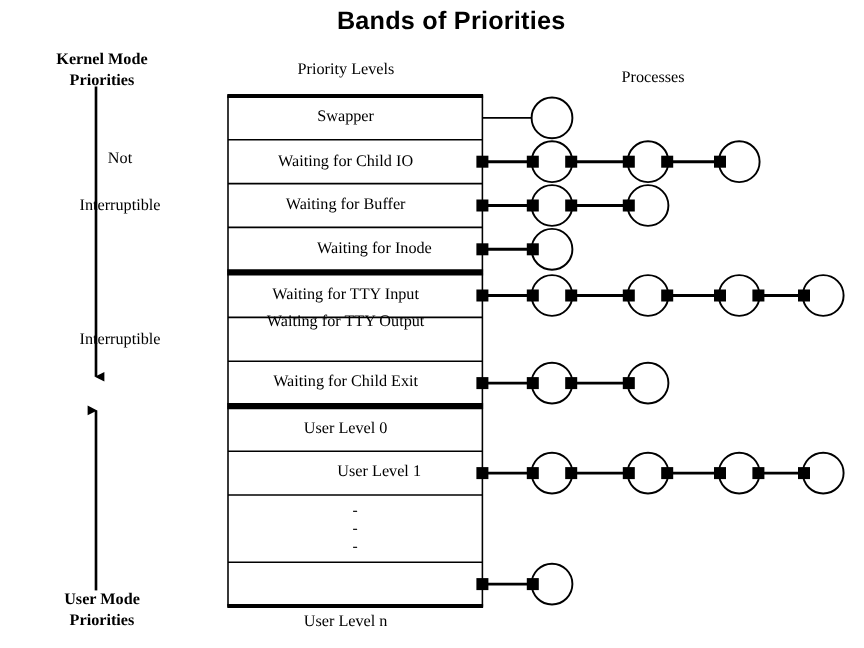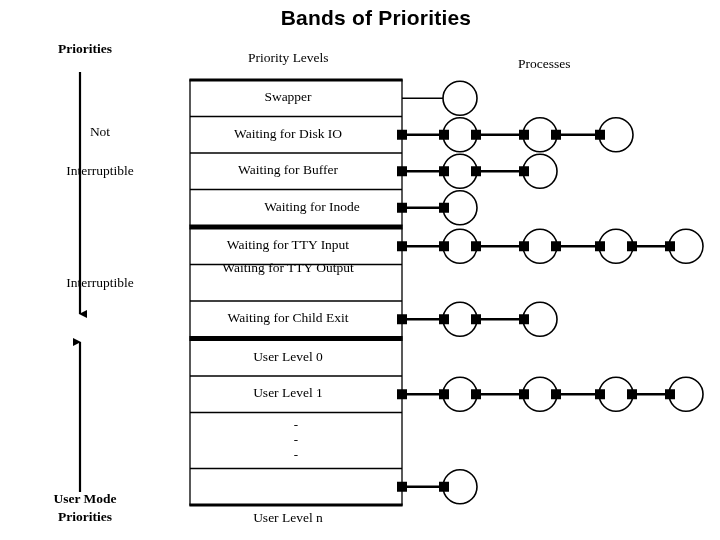--- a/index.html
+++ b/index.html
@@ -72,20 +72,21 @@
 <body>
 
 <div id="stage">
 
   <div class="title">Bands of Priorities</div>
 
   <div class="hdr hdr-priority">Priority Levels</div>
   <div class="hdr hdr-processes">Processes</div>
 
   <div class="sidelbl lbl-kernel">
+    <div>Kernel Mode</div>
     <div>Priorities</div>
   </div>
   <div class="sidelbl lbl-not">Not</div>
   <div class="sidelbl lbl-interruptible1">Interruptible</div>
   <div class="sidelbl lbl-interruptible2">Interruptible</div>
   <div class="sidelbl lbl-usermode">
     <div>User Mode</div>
     <div>Priorities</div>
   </div>
 
@@ -190,28 +191,28 @@
         <rect x="665" y="389.25" width="10" height="10" fill="#000000"></rect>
         <rect x="397" y="481.75" width="10" height="10" fill="#000000"></rect>
         <line x1="402" y1="486.75" x2="443" y2="486.75" stroke="#000000" stroke-width="2.4"></line>
         <circle cx="460" cy="486.75" r="17" fill="#fff" stroke="#000000" stroke-width="1.6"></circle>
         <rect x="439" y="481.75" width="10" height="10" fill="#000000"></rect>
       </g>
   </svg>
 
   <div id="labels">
       <div class="boxtext" style="top: 89.25px;">Swapper</div>
-      <div class="boxtext" style="top: 125.75px;">Waiting for Disk IO</div>
+      <div class="boxtext" style="top: 125.75px;">Waiting for Child IO</div>
       <div class="boxtext" style="top: 162.25px;">Waiting for Buffer</div>
       <div class="boxtext" style="top: 198.75px; margin-left: 24px;">Waiting for Inode</div>
       <div class="boxtext" style="top: 237.25px;">Waiting for TTY Input</div>
       <div class="boxtext" style="top: 260px; text-align: center;">Waiting for TTY Output</div>
       <div class="boxtext" style="top: 310.25px;">Waiting for Child Exit</div>
       <div class="boxtext" style="top: 348.75px;">User Level  0</div>
-      <div class="boxtext" style="top: 385.25px;">User Level  1</div>
+      <div class="boxtext" style="top: 385.25px; margin-left: 28px;">User Level  1</div>
       <div class="dots" style="top: 416.5px;">
         <div>-</div>
         <div>-</div>
         <div>-</div>
       </div>
       <div class="boxtext" style="top: 477.75px; margin-top: 32px;">User Level  n</div>
     </div>
 </div>
 
 </body></html>

